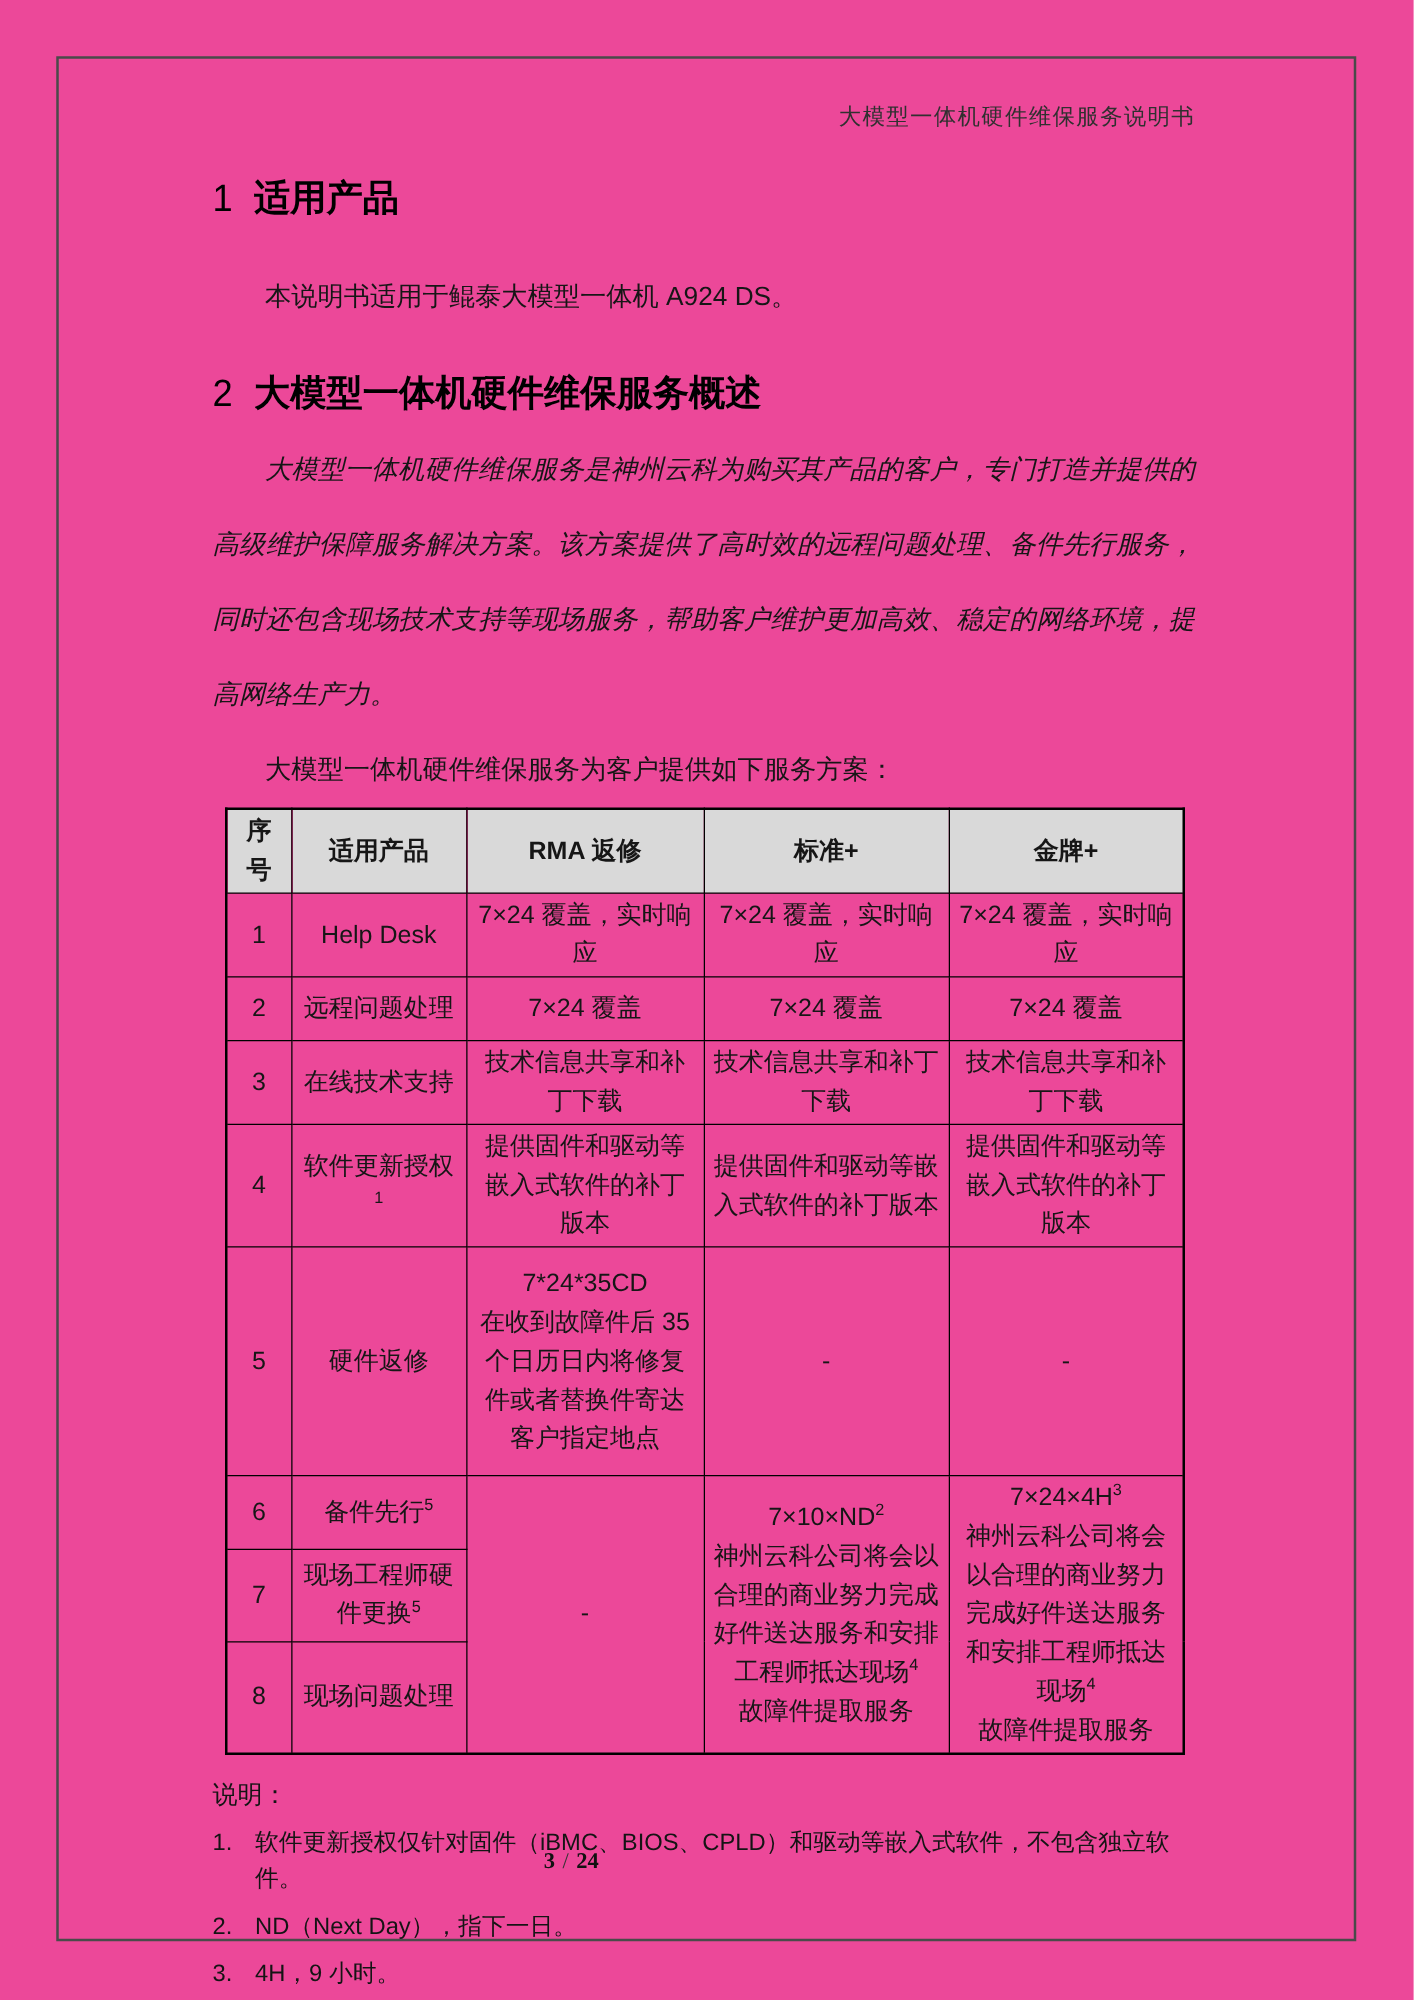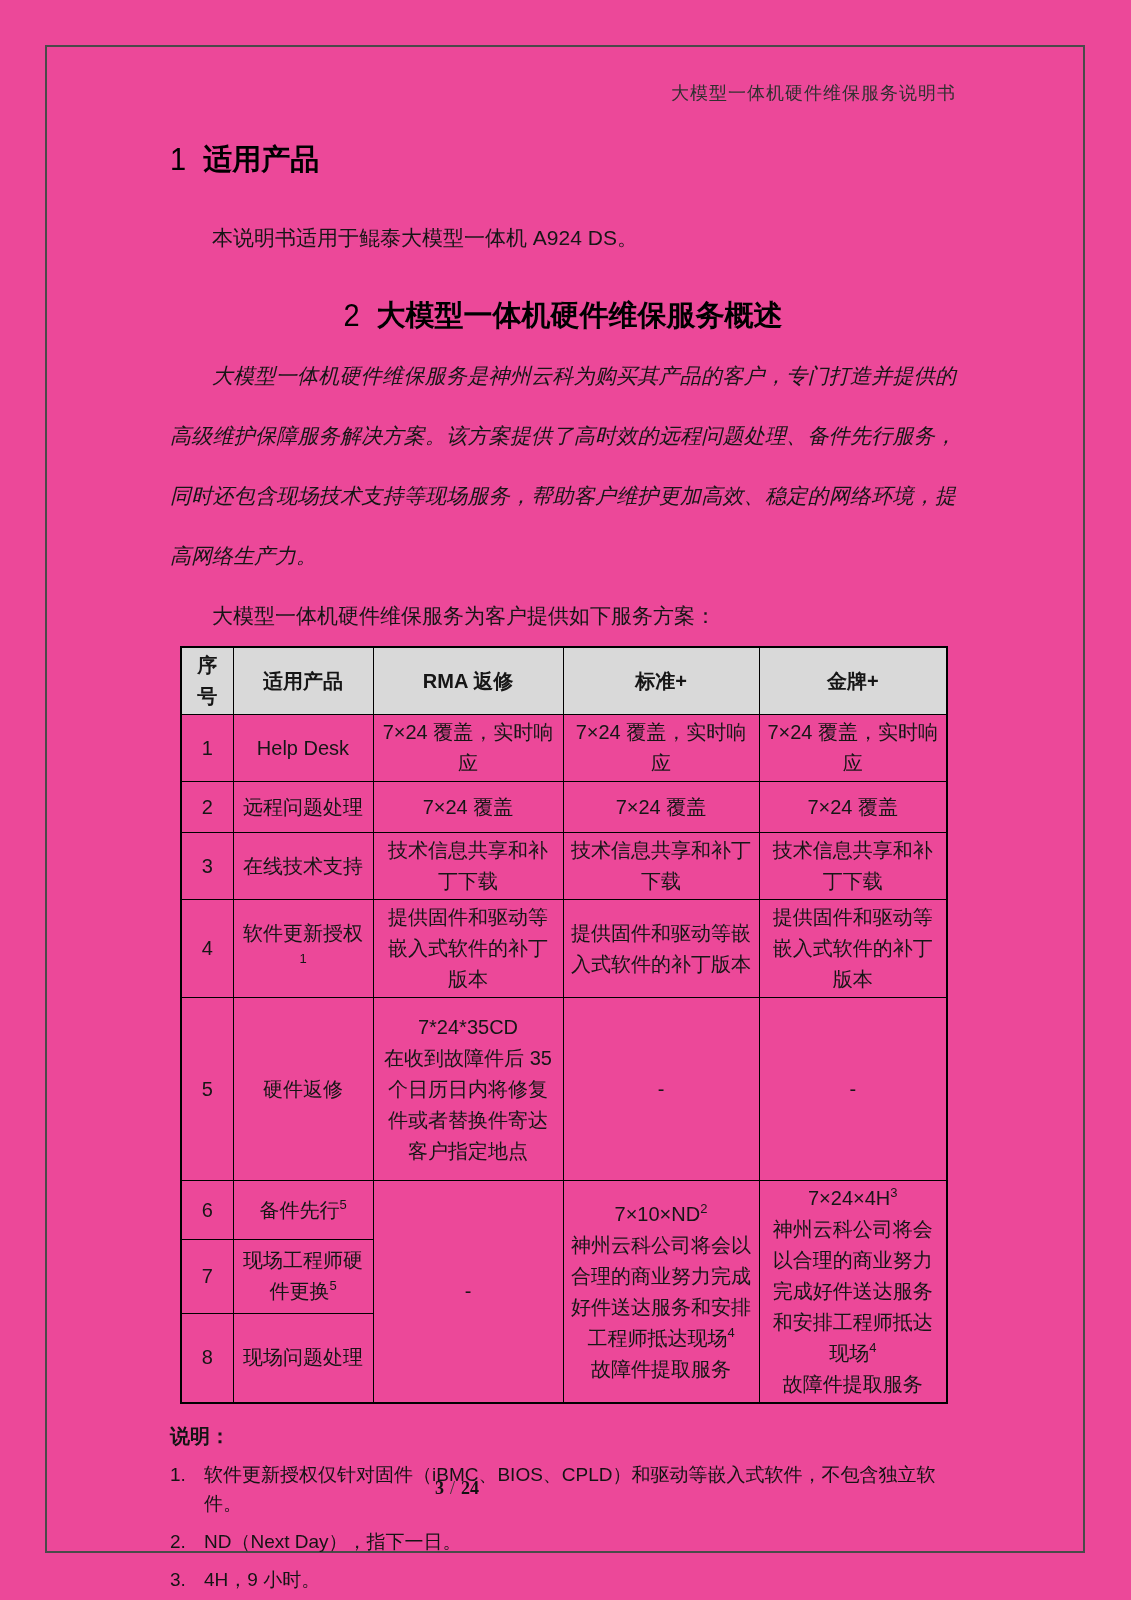--- a/index.html
+++ b/index.html
@@ -47,21 +47,21 @@
   }
   .body-p {
     font-size: 21px;
     color: #161616;
   }
   .p-single {
     margin-top: 46px;
     text-indent: 42px;
     line-height: 30px;
   }
-  .h1.second { margin-top: 44px; text-align: center; }
+  .h1.second { margin-top: 44px; }
   .p-long {
     margin-top: 13px;
     text-indent: 42px;
     line-height: 60px;
     text-align: justify;
     font-style: italic;
   }
   .p-intro {
     text-indent: 42px;
     line-height: 60px;
@@ -89,21 +89,21 @@
     font-weight: bold;
     padding: 2px 9px;
   }
   table.svc sup {
     font-size: 13px;
     vertical-align: super;
     line-height: 0;
   }
   .cell-multi { line-height: 33px; }
   .notes { margin-top: 17px; font-size: 19px; color: #141414; }
-  .notes-title { font-weight: bold; font-size: 20px; line-height: 30px; }
+  .notes-title { font-weight: normal; font-size: 20px; line-height: 30px; }
   .note-item { display: flex; margin-top: 9px; line-height: 29px; }
   .note-num { width: 34px; flex: none; }
   .note-text { flex: 1; }
   .footer {
     position: absolute;
     left: 0; top: 1478px;
     width: 914px;
     text-align: center;
     font-family: "Liberation Serif", serif;
     font-size: 18px;

